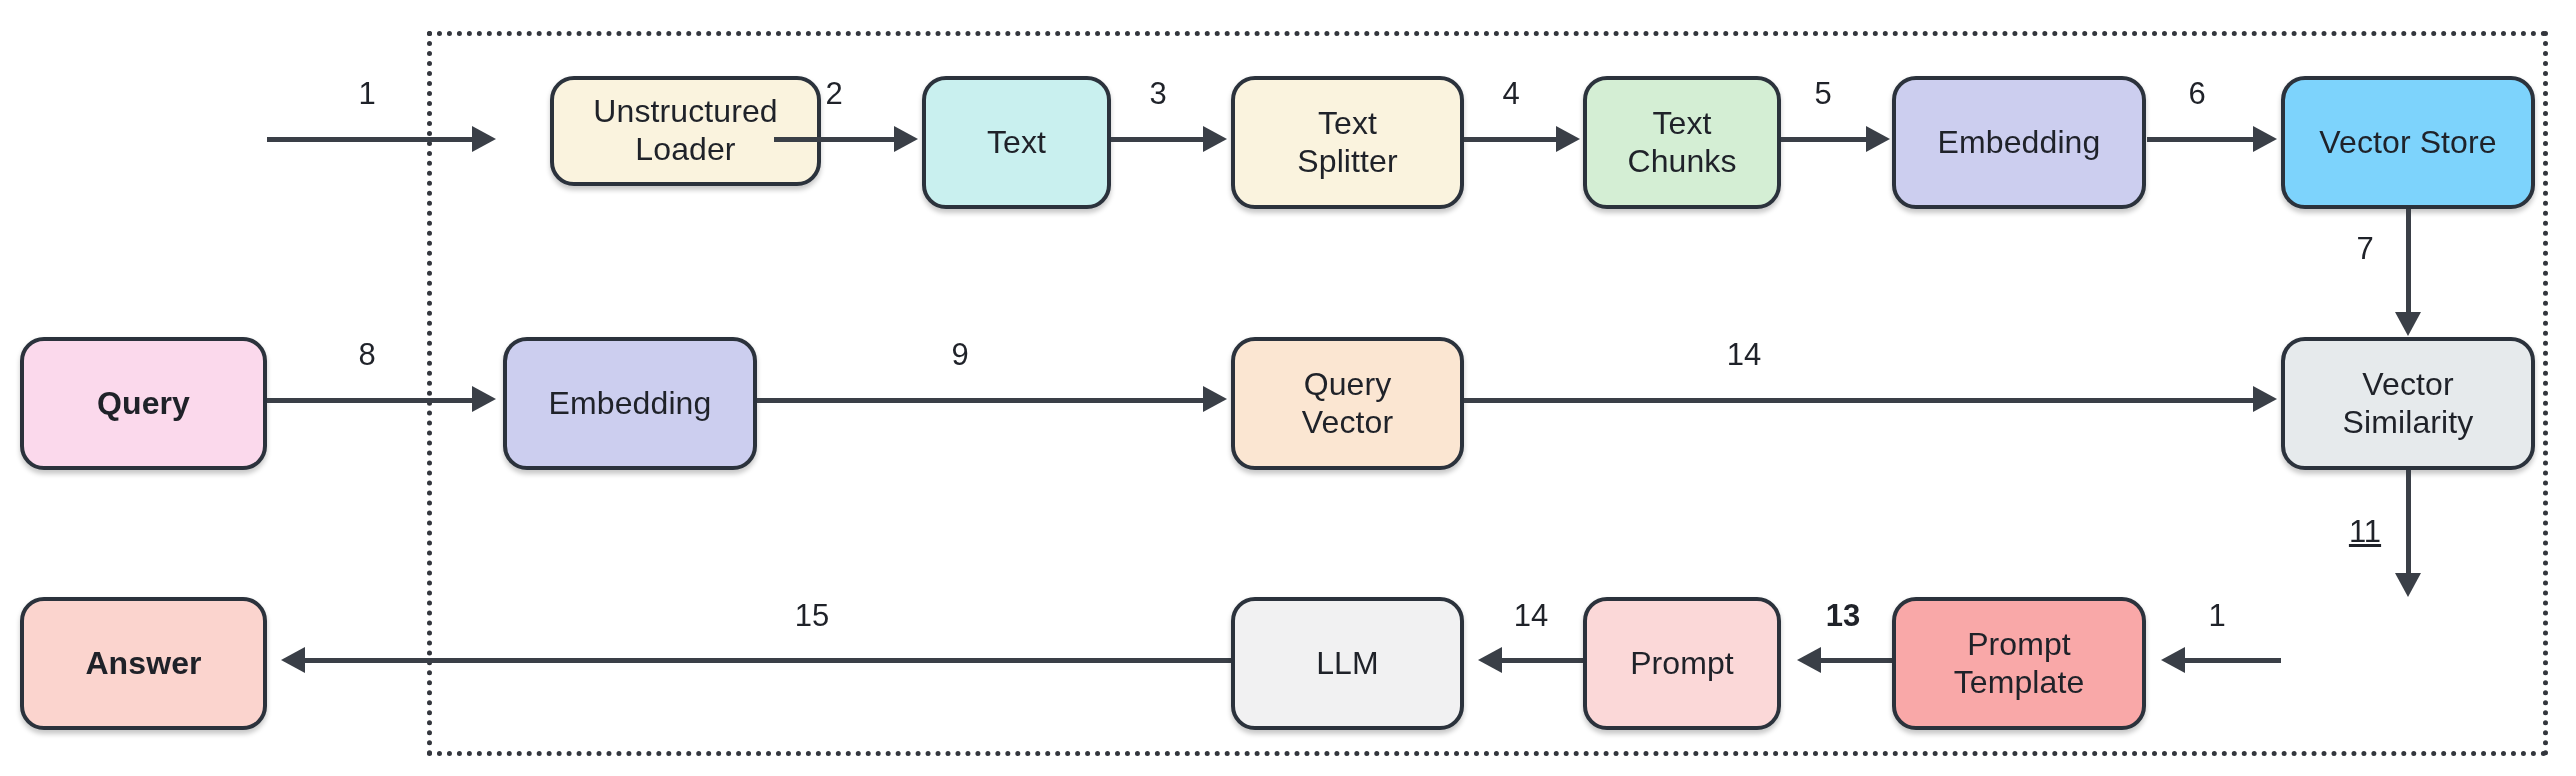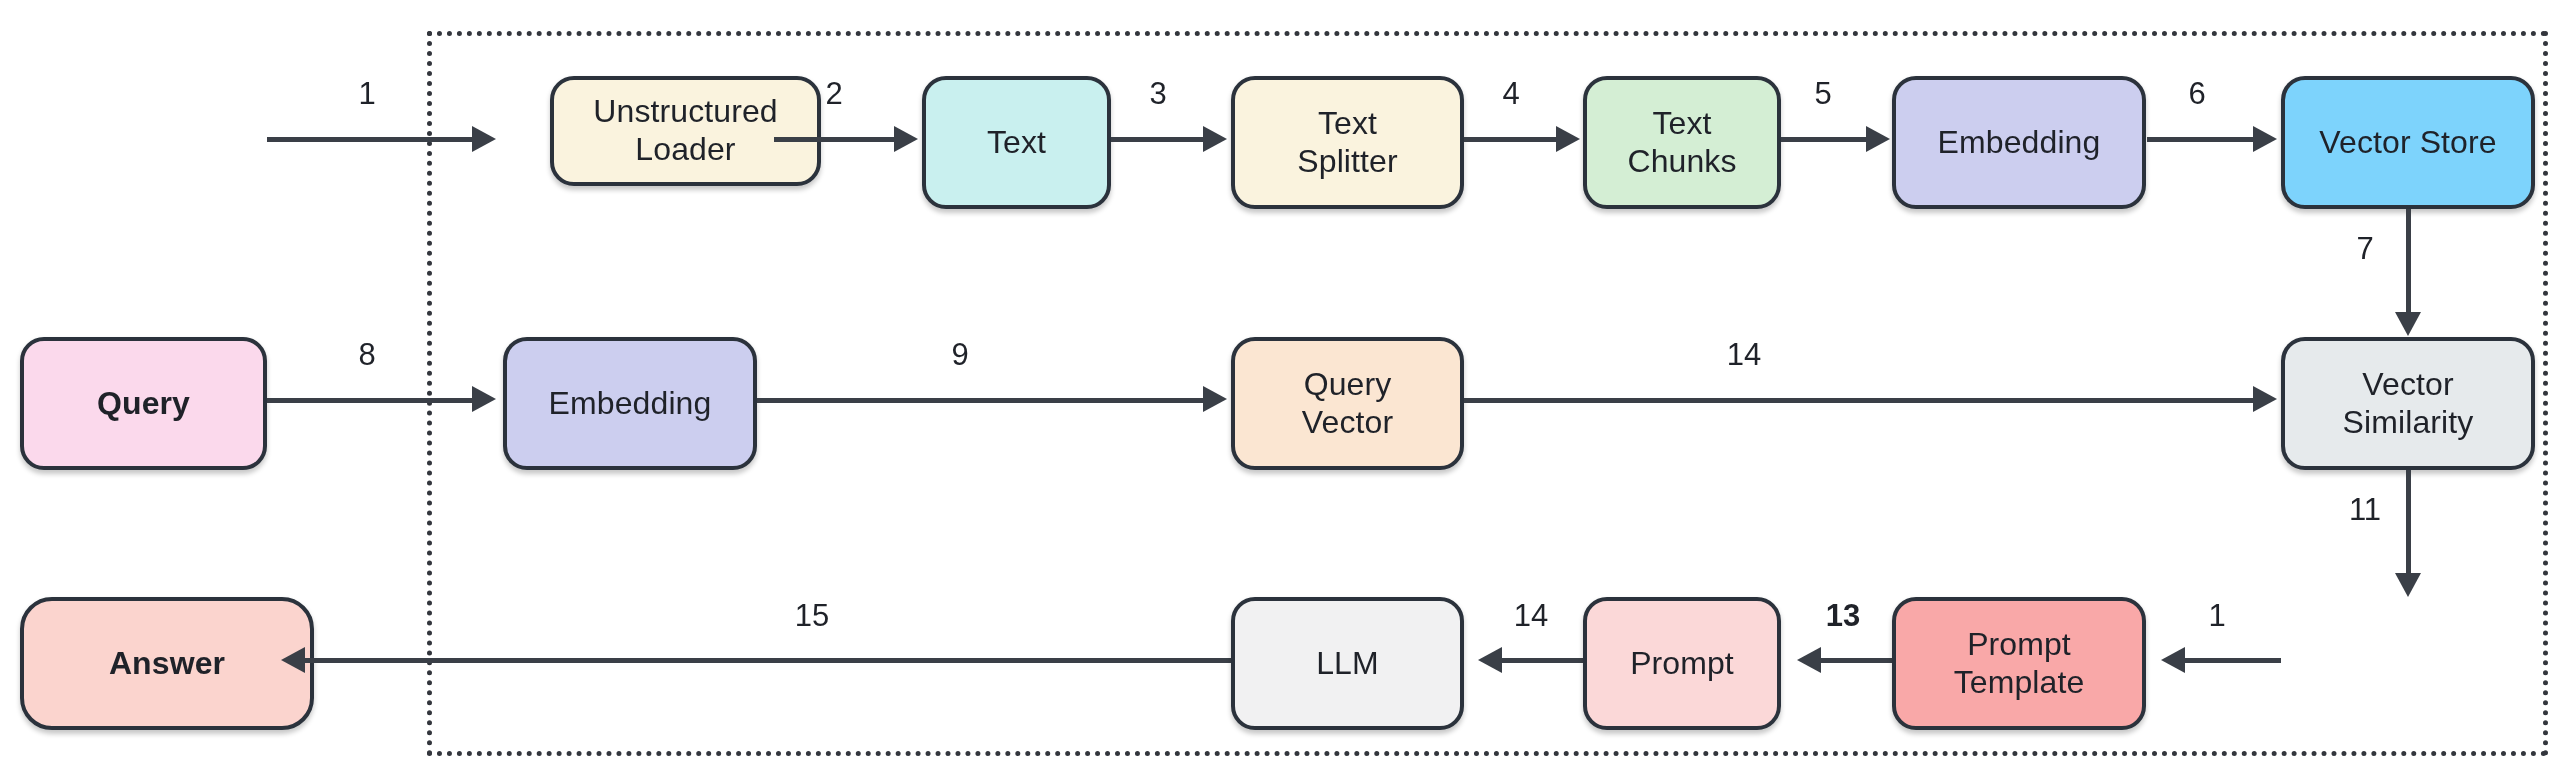--- a/index.html
+++ b/index.html
@@ -153,23 +153,23 @@
 
   <div class="edge-h" style="left:1464px; top:398px; width:789px;"></div>
   <div class="arrow right" style="left:2253px; top:386px;"></div>
   <div class="edge-label" style="left:1716px; top:339px; width:56px;">14</div>
 
   <div class="node" style="left:2281px; top:337px; width:254px; height:133px; background:#e6eaec;">Vector
 Similarity</div>
 
   <div class="edge-v" style="left:2406px; top:470px; height:103px;"></div>
   <div class="arrow down" style="left:2395px; top:573px;"></div>
-  <div class="edge-label" style="left:2337px; top:494px; width:56px;">11</div>
+  <div class="edge-label" style="left:2337px; top:516px; width:56px;text-decoration:underline;">11</div>
 
-  <div class="node bold" style="left:20px; top:597px; width:294px; height:133px; background:#fbd4ce;border-radius:32px;">Answer</div>
+  <div class="node bold" style="left:20px; top:597px; width:247px; height:133px; background:#fbd4ce;">Answer</div>
 
   <div class="arrow left" style="left:281px; top:647px;"></div>
   <div class="edge-h" style="left:305px; top:658px; width:926px;"></div>
   <div class="edge-label" style="left:784px; top:600px; width:56px;">15</div>
 
   <div class="node" style="left:1231px; top:597px; width:233px; height:133px; background:#f1f1f2;">LLM</div>
 
   <div class="arrow left" style="left:1478px; top:647px;"></div>
   <div class="edge-h" style="left:1502px; top:658px; width:81px;"></div>
   <div class="edge-label" style="left:1503px; top:600px; width:56px;">14</div>

